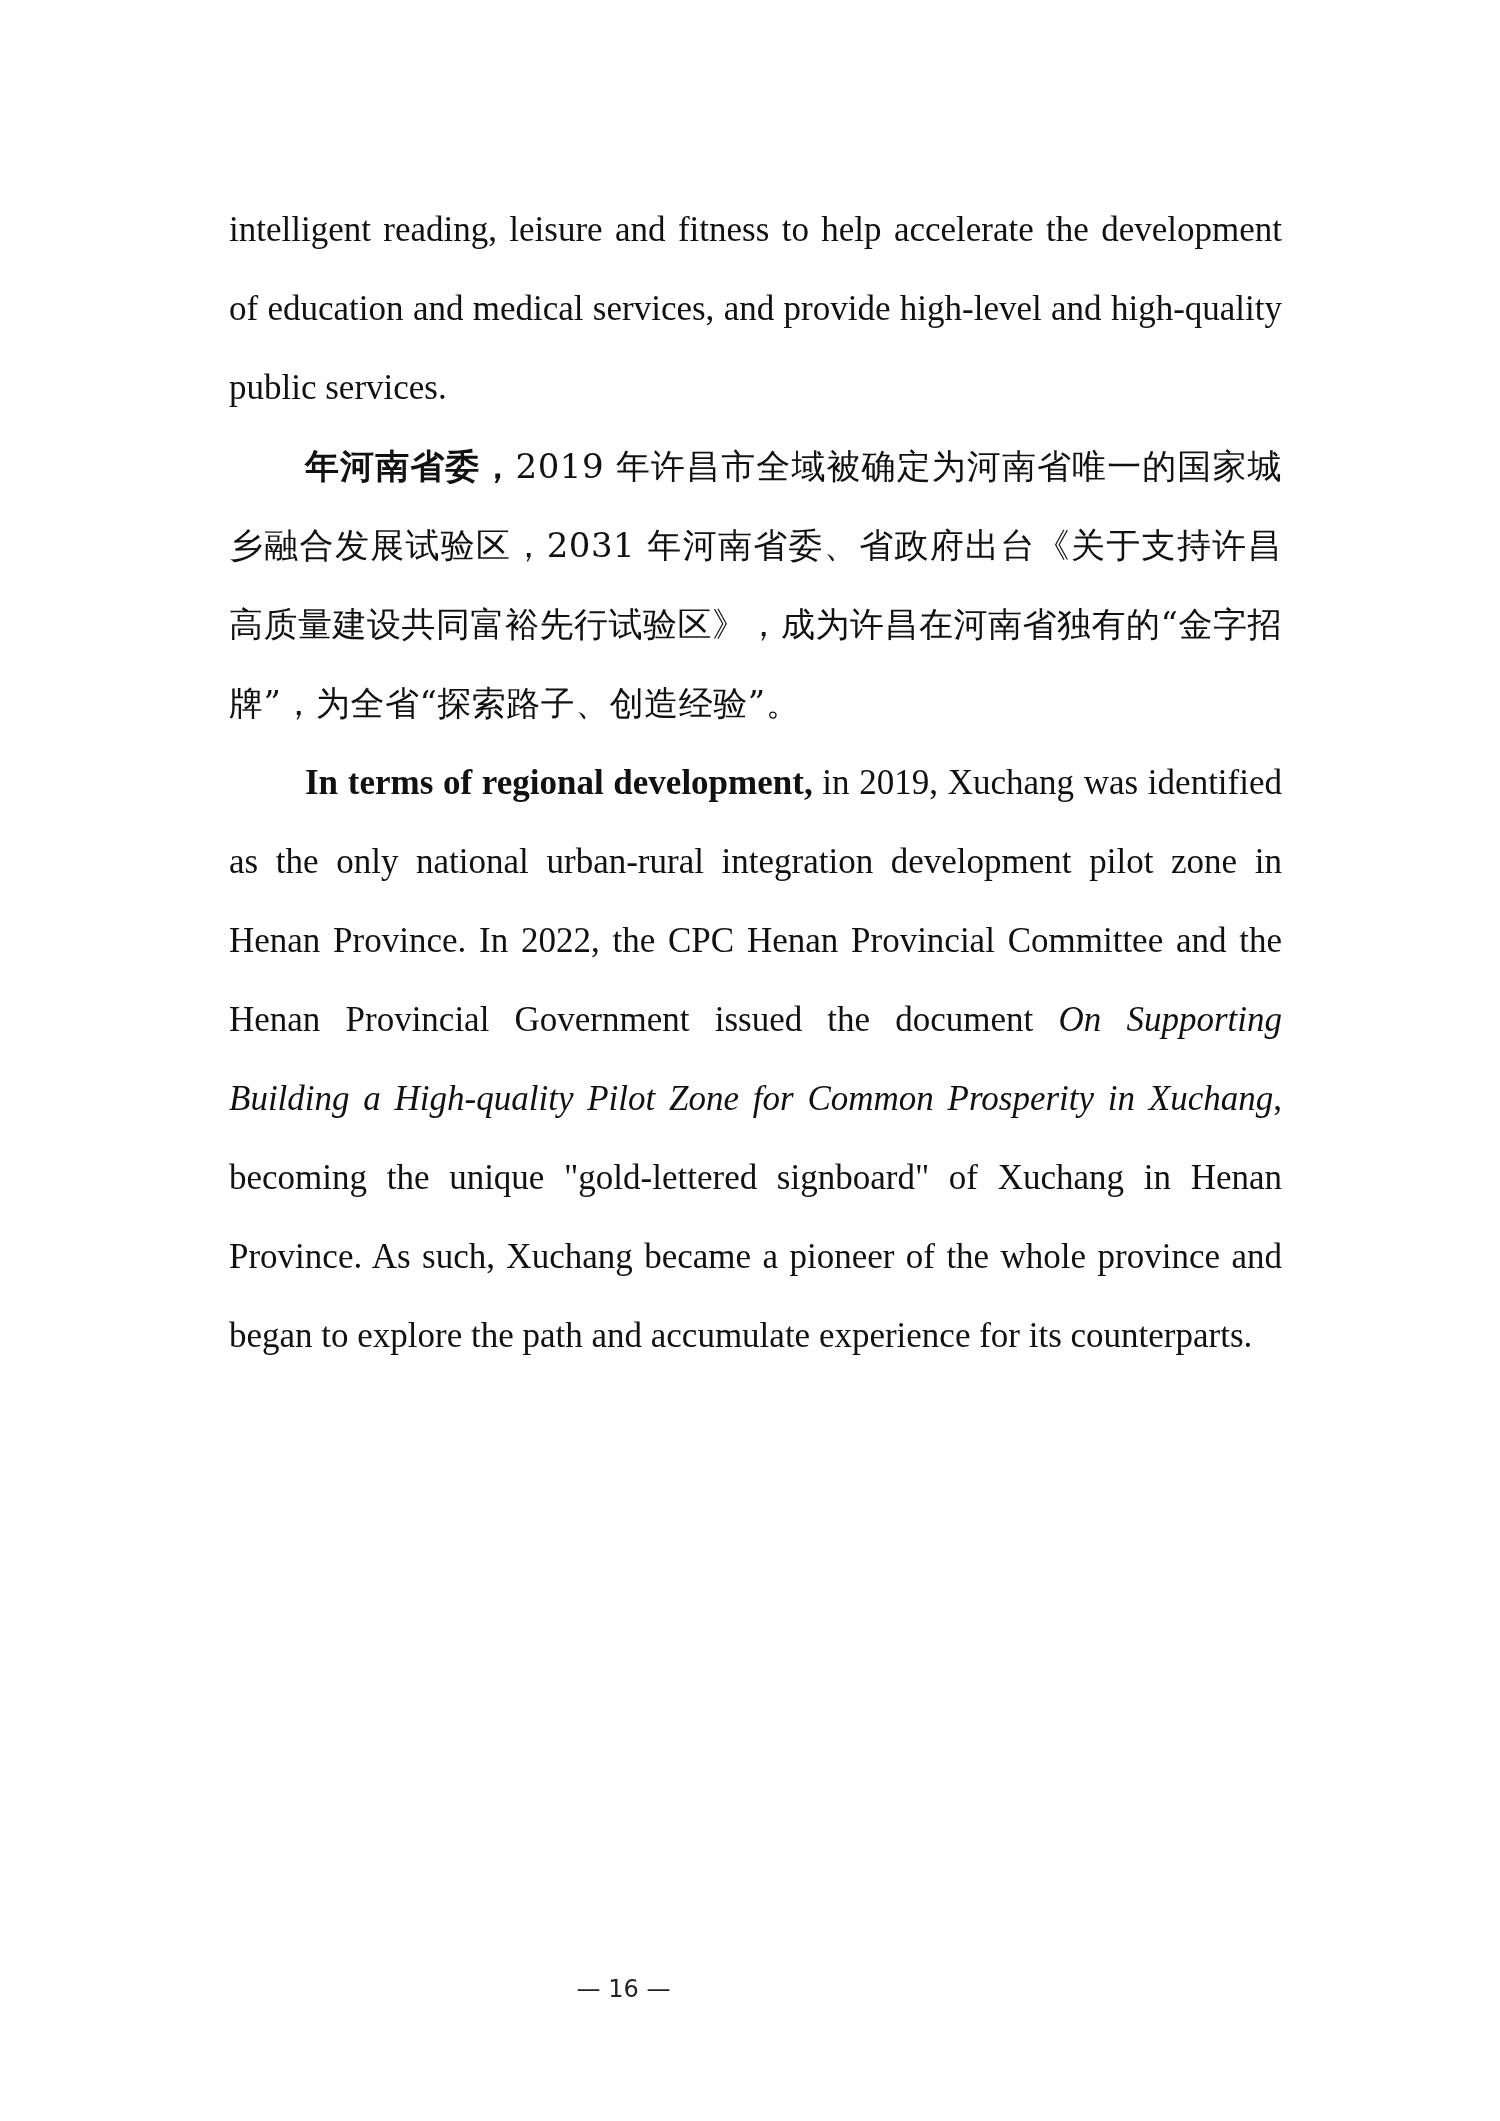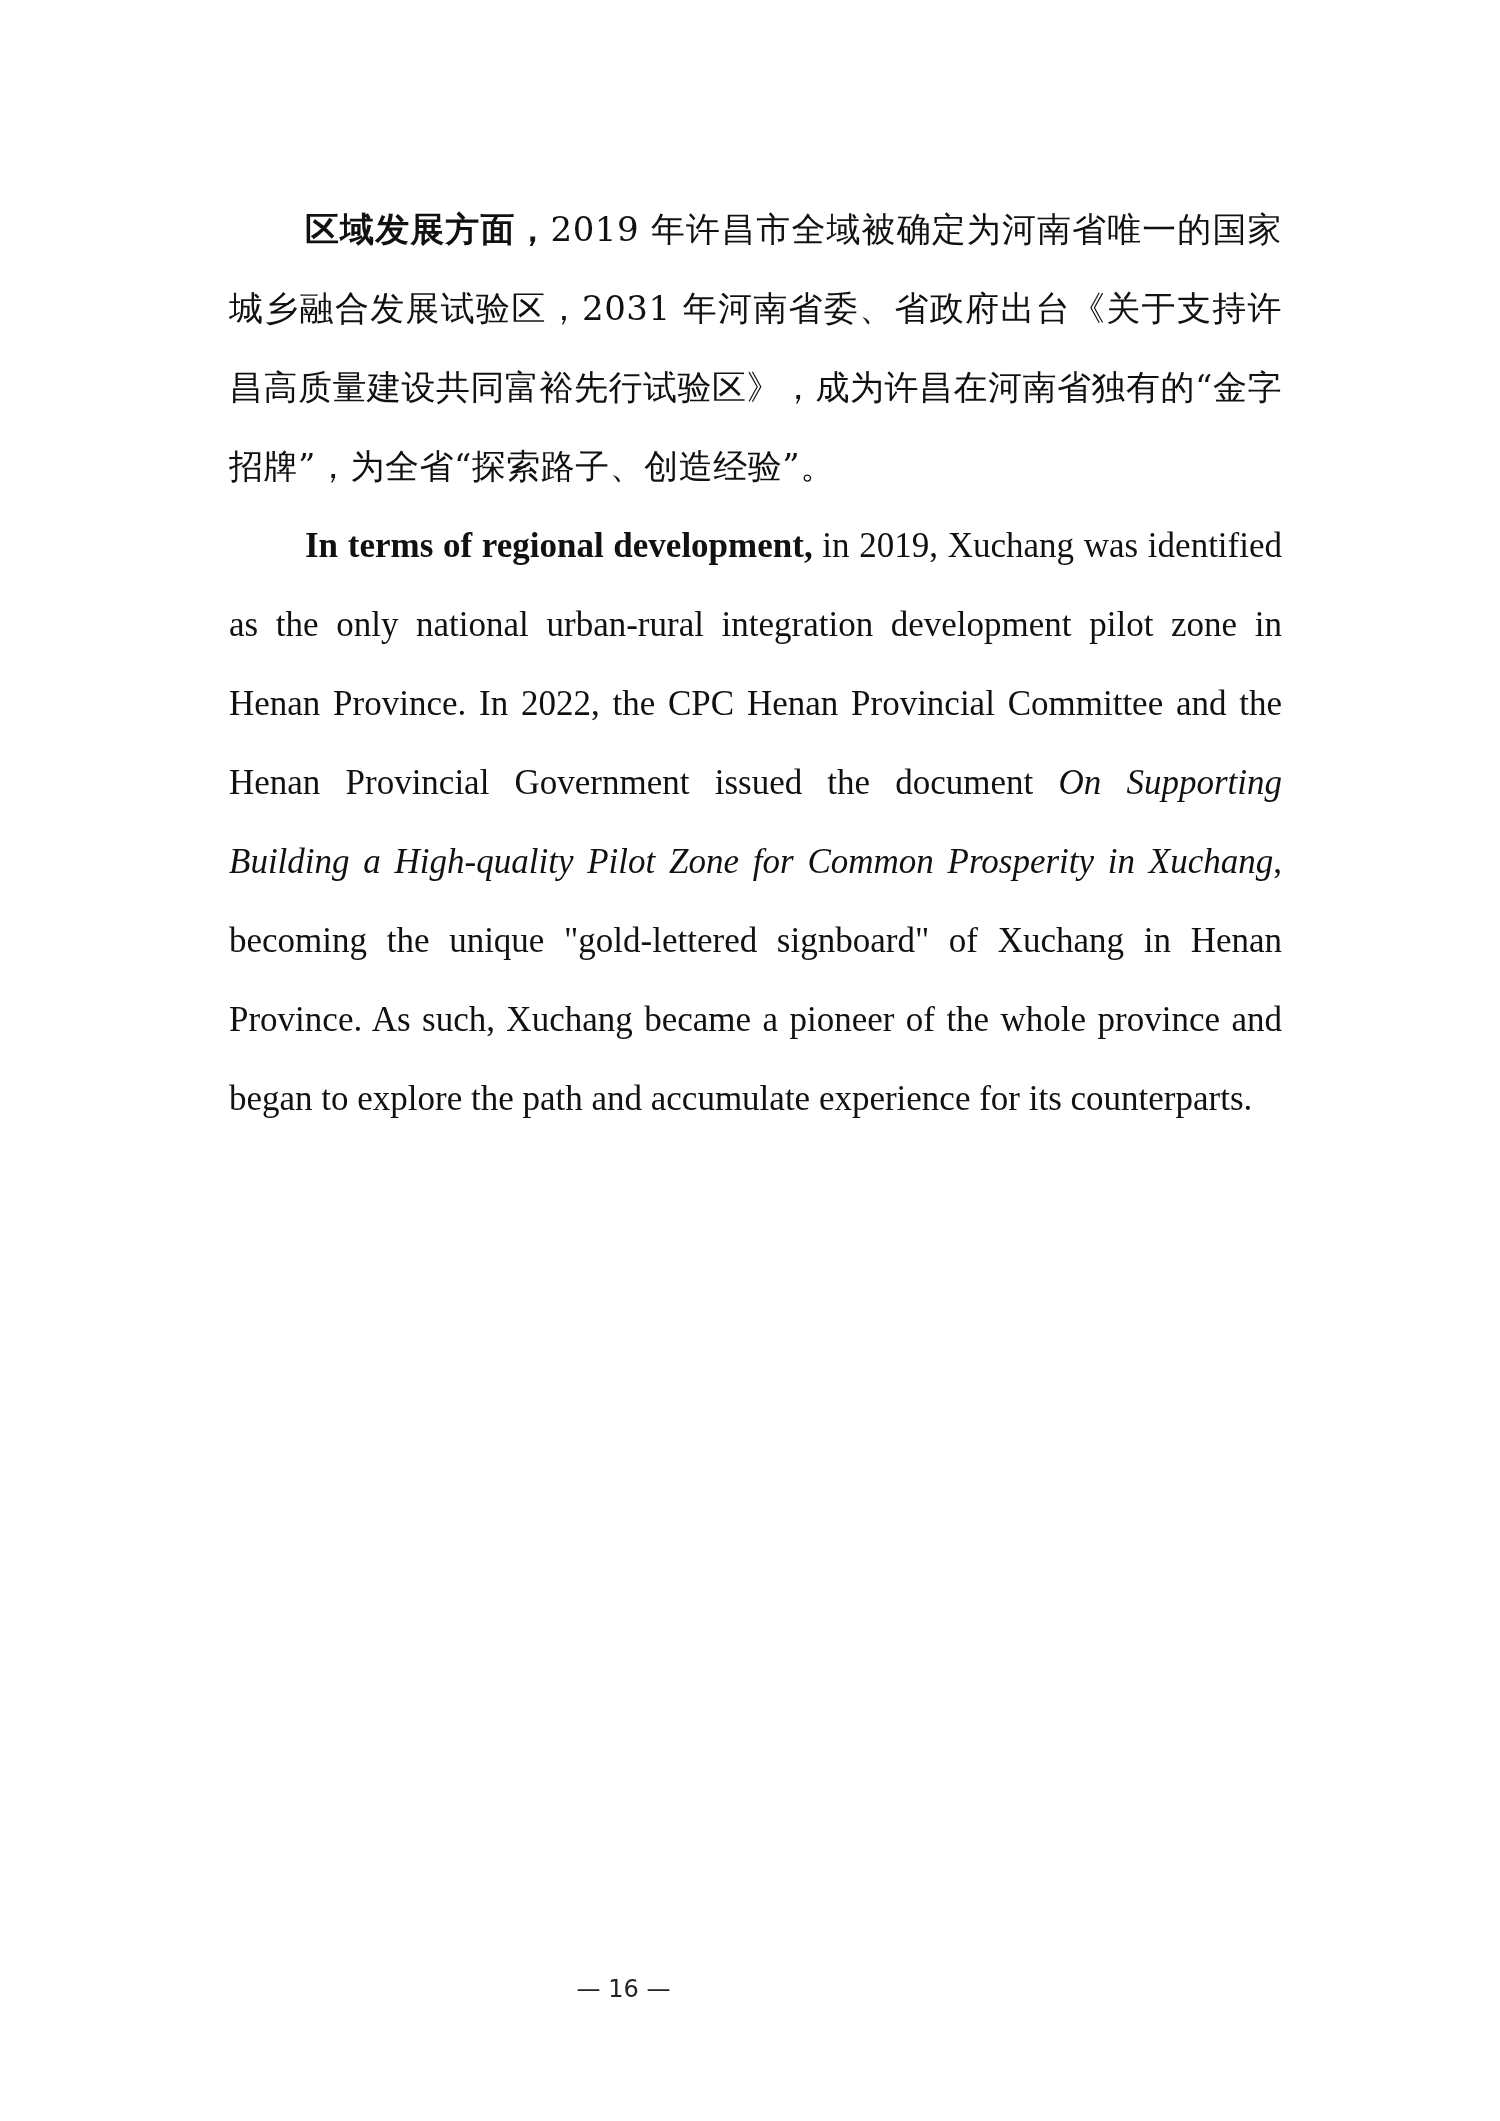--- a/index.html
+++ b/index.html
@@ -54,23 +54,26 @@
       text-align: center;
       font-family: "DejaVu Sans", sans-serif;
       font-size: 24px;
       color: #222222;
     }
   </style>
 </head>
 <body>
 
 <div class="page">
+  <p class="para">
+    <span>intelligent reading, leisure and fitness to help accelerate the development of education and medical services, and provide high-level and high-quality public services.</span>
+  </p>
 
   <p class="para zh indent">
-    <span class="lead">区域发展方面，</span><span>2019 年许昌市全域被确定为河南省唯一的国家城乡融合发展试验区，2031 年河南省委、省政府出台《关于支持许昌高质量建设共同富裕先行试验区》，成为许昌在河南省独有的“金字招牌”，为全省“探索路子、创造经验”。</span>
+    <span class="lead">年河南省委，</span><span>2019 年许昌市全域被确定为河南省唯一的国家城乡融合发展试验区，2031 年河南省委、省政府出台《关于支持许昌高质量建设共同富裕先行试验区》，成为许昌在河南省独有的“金字招牌”，为全省“探索路子、创造经验”。</span>
   </p>
 
   <p class="para indent">
     <span class="lead">In terms of regional development,</span><span> in 2019, Xuchang was identified as the only national urban-rural integration development pilot zone in Henan Province. In 2022, the CPC Henan Provincial Committee and the Henan Provincial Government issued the document </span><span class="title-ref">On Supporting Building a High-quality Pilot Zone for Common Prosperity in Xuchang</span><span>, becoming the unique "gold-lettered signboard" of Xuchang in Henan Province. As such, Xuchang became a pioneer of the whole province and began to explore the path and accumulate experience for its counterparts.</span>
   </p>
 </div>
 
 <div class="footer">— 16 —</div>
 
 </body></html>

